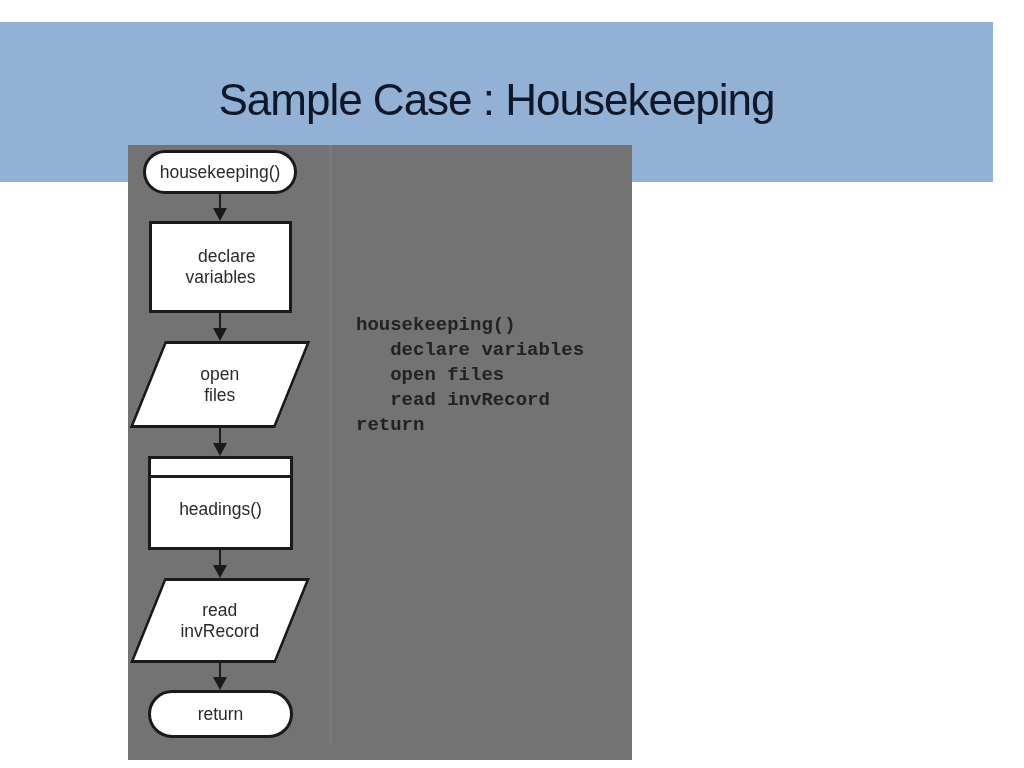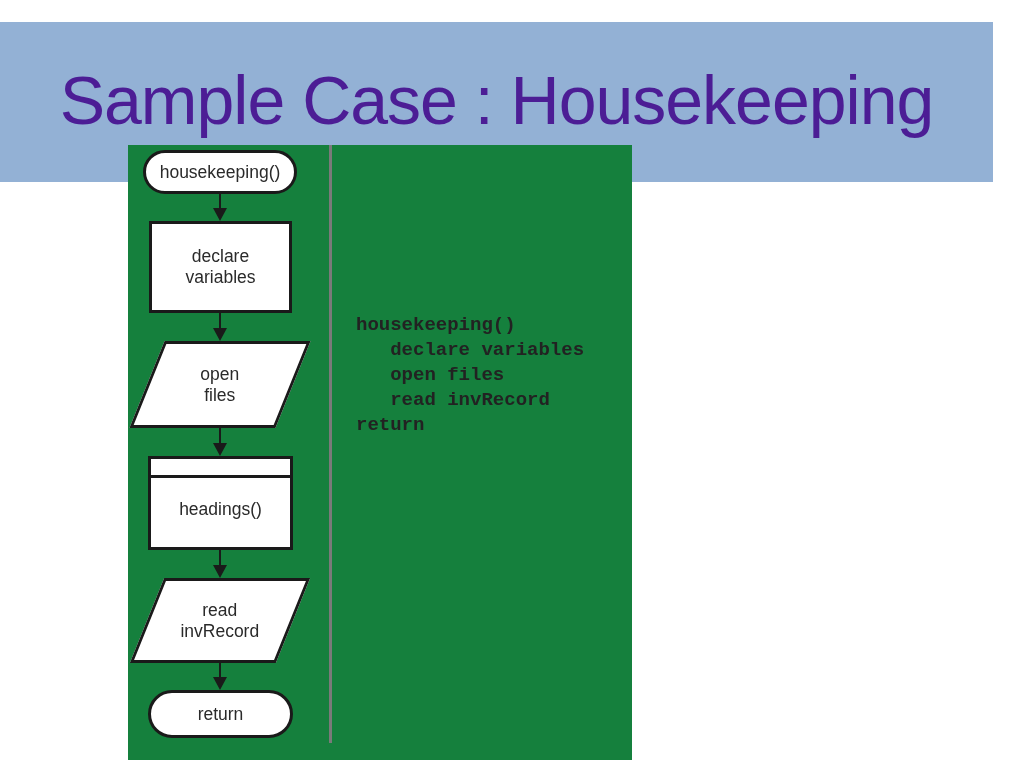--- a/index.html
+++ b/index.html
@@ -2,34 +2,34 @@
 <html><head>
 <meta charset="utf-8">
 <style>
   html,body{margin:0;padding:0;background:#ffffff;}
   .slide{position:relative;width:1024px;height:768px;background:#ffffff;overflow:hidden;
          font-family:"Liberation Sans",sans-serif;}
 
   
   .title-band{position:absolute;left:0;top:22px;width:993px;height:160px;background:#93b1d5;
               display:flex;align-items:center;justify-content:center;}
-  .slide-title{color:#4c1d95;font-size:68px;letter-spacing:-1px;white-space:nowrap;
+  .slide-title{color:#0f172a;font-size:44px;letter-spacing:-1px;white-space:nowrap;
                margin-top:-4px;font-weight:400;}
 
   
-  .figure-panel{position:absolute;left:128px;top:145px;width:504px;height:615px;background:#15803d;}
+  .figure-panel{position:absolute;left:128px;top:145px;width:504px;height:615px;background:#737373;}
 
   
   .node{position:absolute;box-sizing:border-box;color:#2a2a2a;font-size:17.5px;line-height:21px;
         display:flex;align-items:center;justify-content:center;text-align:center;
         white-space:pre-line;background:#ffffff;}
   .outline{border:3px solid #1a1a1a;}
 
   .n-start{left:15px;top:5px;width:154px;height:44px;border-radius:22px;}
-  .n-declare{left:21px;top:76px;width:143px;height:92px;}
+  .n-declare{left:21px;top:76px;width:143px;height:92px;text-align:right;}
   .n-open{left:19px;top:196px;width:146px;height:87px;transform:skewX(-22deg);}
   .n-headings{left:20px;top:311px;width:145px;height:94px;padding-top:13px;}
   .n-read{left:19px;top:433px;width:146px;height:85px;transform:skewX(-22deg);}
   .n-return{left:20px;top:545px;width:145px;height:48px;border-radius:24px;}
 
   .unskew{transform:skewX(22deg);display:block;width:100%;text-align:center;white-space:pre-line;}
   .band-line{position:absolute;left:-3px;top:16px;width:145px;height:3px;background:#1a1a1a;}
 
   
   .arrow{position:absolute;width:16px;}

